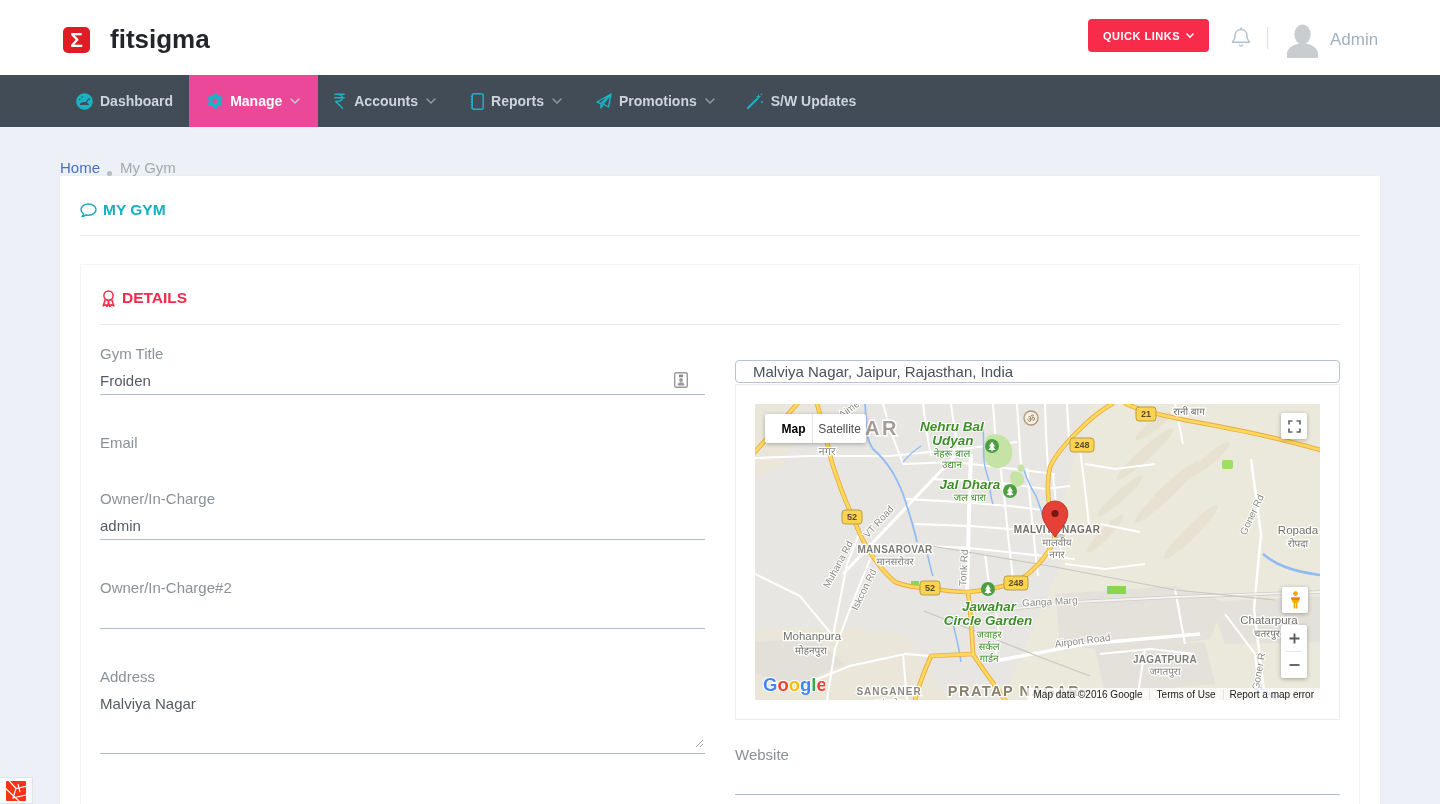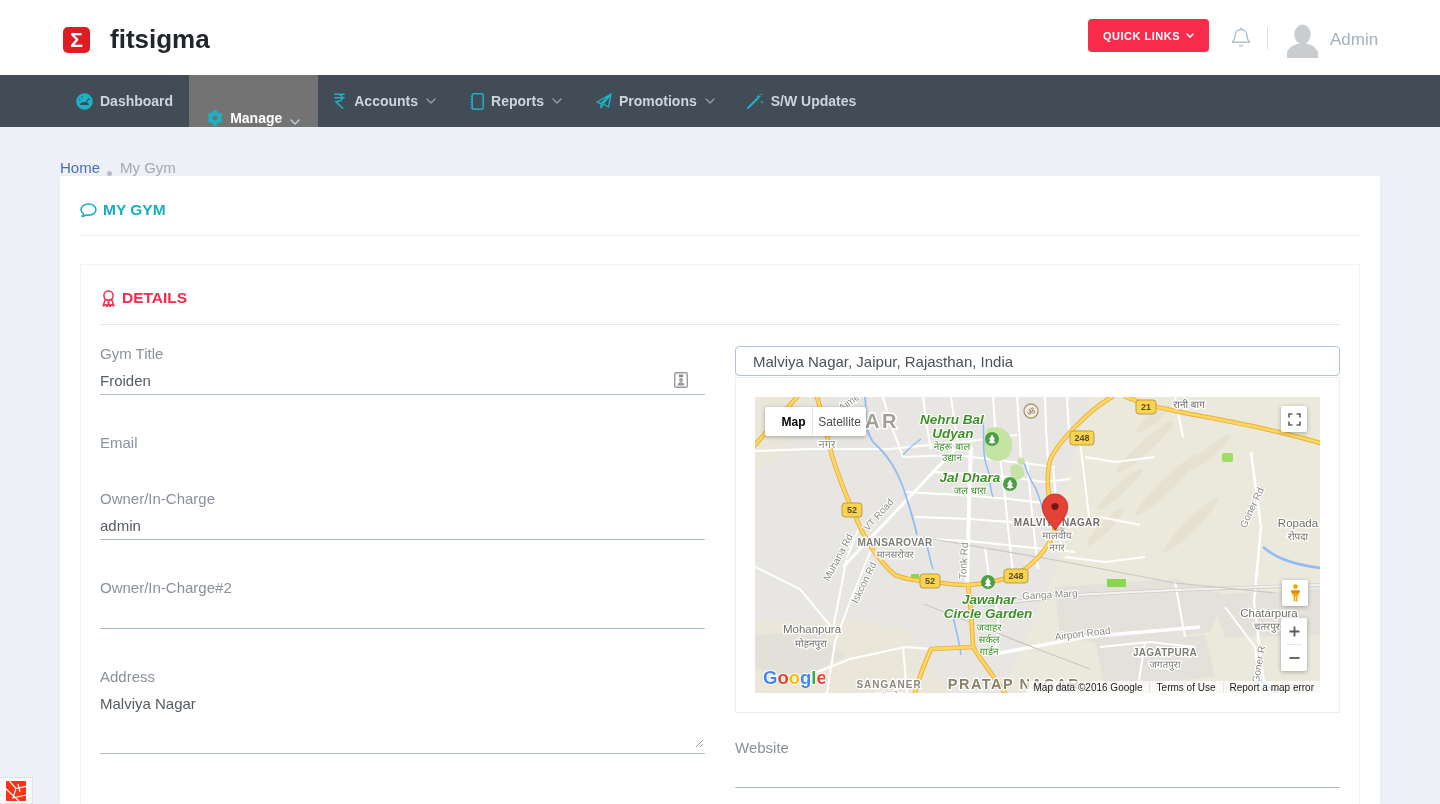--- a/index.html
+++ b/index.html
@@ -15,21 +15,21 @@
 .ql-caret { margin-left:6px; }
 .bell { position:absolute; left:1231px; top:27px; }
 .hdr-div { position:absolute; left:1267px; top:27px; width:1px; height:22px; background:#d9dfe5; }
 .avatar { position:absolute; left:1287px; top:23px; width:31px; height:35px; overflow:hidden; }
 .admin-name { position:absolute; left:1330px; top:30px; font-size:17px; color:#a0b2c2; }
 
 
 .navbar { height:52px; background:#424c57; display:flex; padding-left:60px; }
 .nav-item { display:flex; align-items:center; padding:0 16px; font-size:14px; color:#ccd5dc; font-weight:bold; }
 .nav-item .icon { margin-right:7px; display:flex; }
-.nav-item.active { background:#737373; color:#fff; padding:1px 18px;align-items:flex-end; }
+.nav-item.active { background:#ec4899; color:#fff; padding:1px 18px; }
 .nav-item:nth-child(4) { padding:0 18px; }
 .nav-caret { margin-left:8px; }
 
 
 .breadcrumb { height:49px; display:flex; align-items:flex-end; padding-left:60px; font-size:15px; }
 .breadcrumb a { color:#4a70b8; text-decoration:none; }
 .bc-dot { width:5px; height:5px; border-radius:50%; background:#b6bcc2; margin:0 8px 0 7px; }
 .bc-cur { color:#a3a9b0; }
 
 
@@ -47,21 +47,21 @@
 .form-wrap { display:flex; margin-top:20px; }
 .col-l { width:605px; }
 .col-r { width:605px; margin-left:30px; }
 .fgroup { margin-bottom:39px; }
 .fgroup label { display:block; font-size:15px; color:#8b9199; line-height:17px; }
 .fvalue { font-size:15px; color:#555c63; line-height:17px; margin-top:10px; padding-bottom:5px; border-bottom:1px solid #afbccf; position:relative; }
 .fvalue.empty { }
 .contact-ic { position:absolute; right:17px; top:0; }
 .ta-handle { position:absolute; right:1px; bottom:2px; }
 
-.search-input { margin-top:1px; width:605px; height:30px; border:1px solid #b6c2dc; border-radius:4px; font-size:15px; color:#4b5258; padding-left:17px; display:flex; align-items:center; background:#fff; }
+.search-input { margin-top:15px; width:605px; height:23px; border:1px solid #b6c2dc; border-radius:4px; font-size:15px; color:#4b5258; padding-left:17px; display:flex; align-items:center; background:#fff; }
 .map-box { margin-top:1px; width:605px; height:336px; border:1px solid #ededed; padding:19px; }
 .map { width:565px; height:296px; position:relative; background:#e5e3df; overflow:hidden; }
 .website-group { margin-top:26px; }
 .website-line { margin-top:30px; border-bottom:1px solid #afbccf; height:1px; }
 
 
 .lv-box { position:absolute; left:0; top:777px; width:33px; height:27px; background:#fbfbfb; border:1px solid #e3e3e3; border-left:none; display:flex; align-items:center; justify-content:center; }
 </style>
 </head>
 <body>

